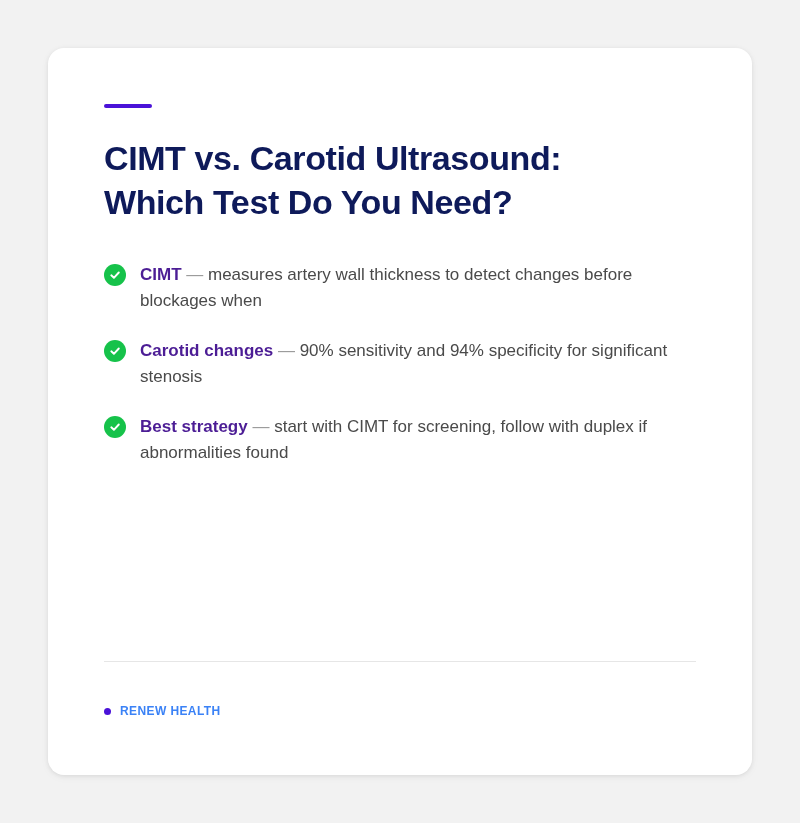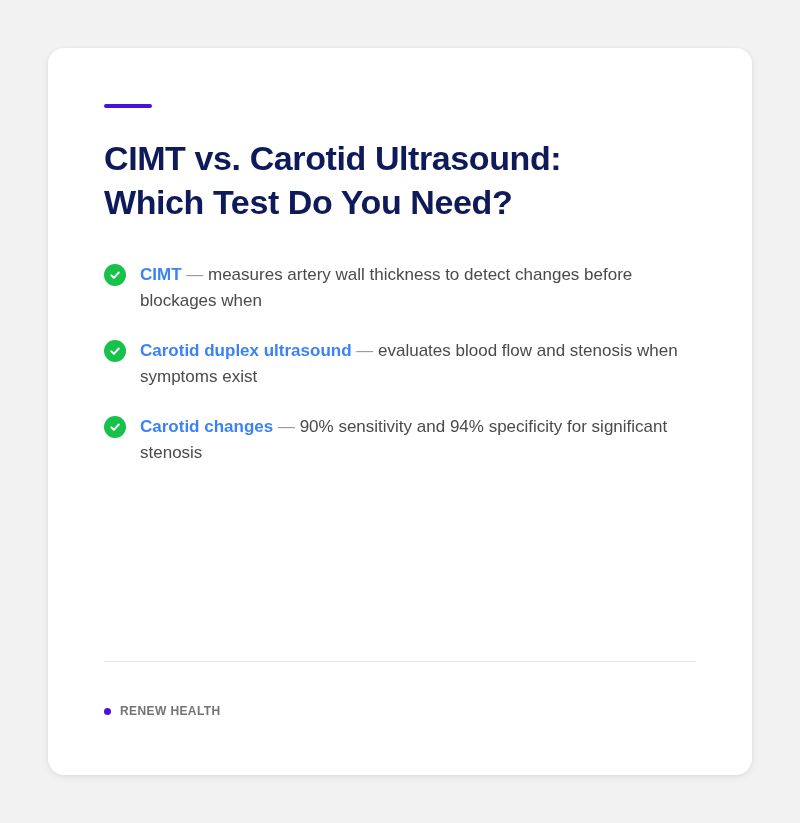--- a/index.html
+++ b/index.html
@@ -76,21 +76,21 @@
       align-items: center;
       justify-content: center;
     }
     .check svg {
       width: 12px;
       height: 12px;
       display: block;
     }
     .strong {
       font-weight: 700;
-      color: #3b82f6;
+      color: #4c1d95;
     }
     .dash {
       color: #9a9a9a;
     }
     .divider {
       position: absolute;
       left: 56px;
       top: 613px;
       width: 592px;
       height: 1px;
@@ -106,21 +106,21 @@
     }
     .footer-dot {
       width: 7px;
       height: 7px;
       border-radius: 50%;
       background: #4a12d8;
     }
     .footer-label {
       font-size: 12px;
       line-height: 14px;
-      color: #737373;
+      color: #3b82f6;
       font-weight: 700;
       letter-spacing: 0.4px;
     }
   </style>
 </head>
 <body>
 
 <div class="card">
   <div class="accent-bar"></div>
 
@@ -134,29 +134,29 @@
           </svg>
       </span>
       <span class="strong">CIMT</span><span class="dash"> — </span><span>measures artery wall thickness to detect changes before blockages when</span>
     </li>
     <li class="item">
       <span class="check">
         <svg viewBox="0 0 12 12">
             <path d="M2.3 6.3 L4.9 8.8 L9.8 3.5" fill="none" stroke="#ffffff" stroke-width="1.9" stroke-linecap="round" stroke-linejoin="round"></path>
           </svg>
       </span>
-      <span class="strong">Carotid duplex ultrasound</span><span class="dash"> — </span><span>evaluates blood flow and stenosis when symptoms exist</span>
+      <span class="strong">Carotid changes</span><span class="dash"> — </span><span>90% sensitivity and 94% specificity for significant stenosis</span>
     </li>
     <li class="item">
       <span class="check">
         <svg viewBox="0 0 12 12">
             <path d="M2.3 6.3 L4.9 8.8 L9.8 3.5" fill="none" stroke="#ffffff" stroke-width="1.9" stroke-linecap="round" stroke-linejoin="round"></path>
           </svg>
       </span>
-      <span class="strong">Carotid changes</span><span class="dash"> — </span><span>90% sensitivity and 94% specificity for significant stenosis</span>
+      <span class="strong">Best strategy</span><span class="dash"> — </span><span>start with CIMT for screening, follow with duplex if abnormalities found</span>
     </li>
   </ul>
 
   <div class="divider"></div>
 
   <div class="footer">
     <span class="footer-dot"></span>
     <span class="footer-label">RENEW HEALTH</span>
   </div>
 </div>

